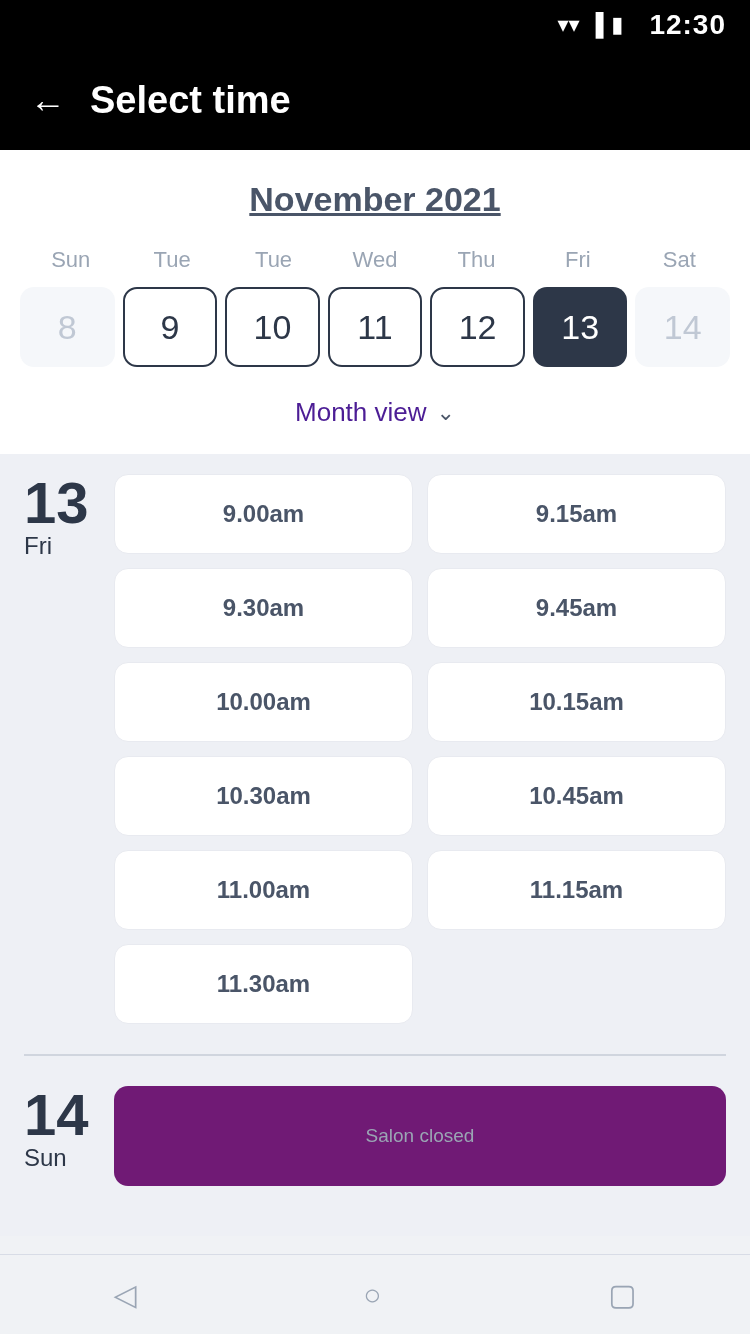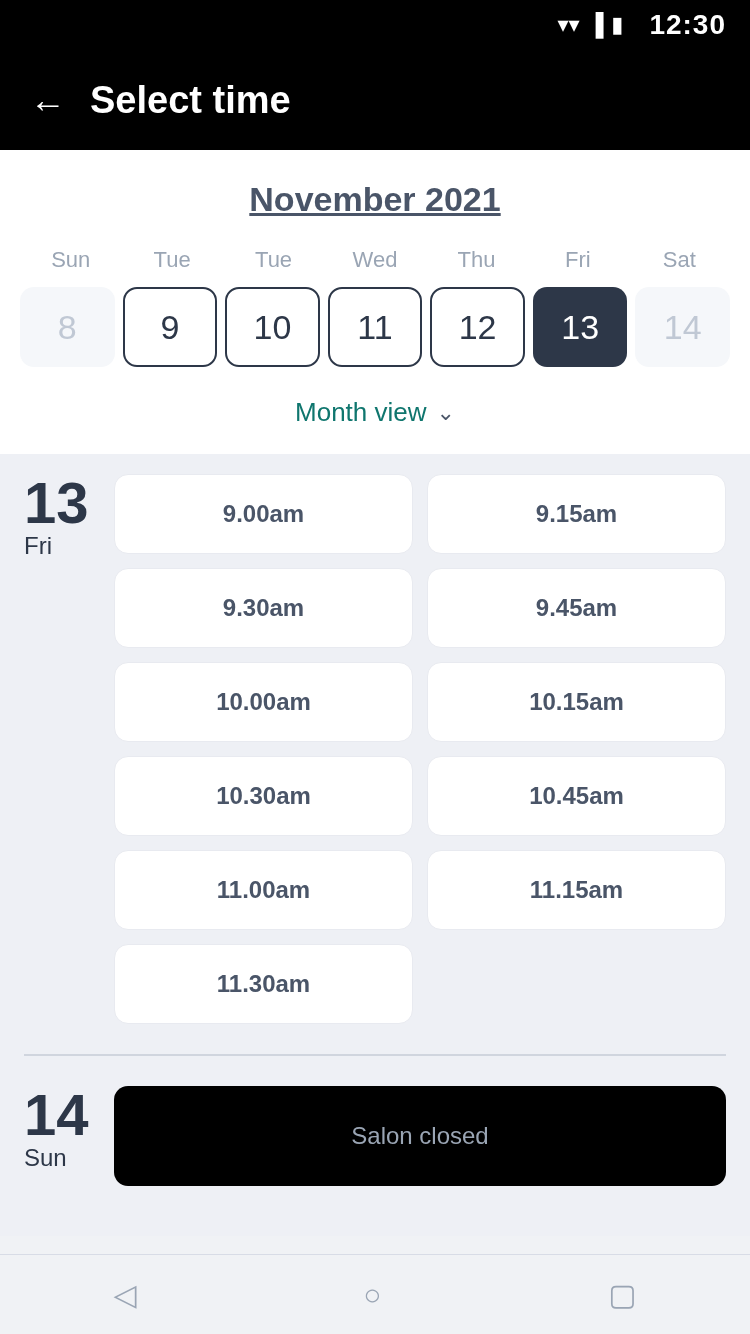--- a/index.html
+++ b/index.html
@@ -125,21 +125,21 @@
     .month-view-toggle {
       display: flex;
       align-items: center;
       justify-content: center;
       gap: 10px;
       padding: 10px 0 6px;
       cursor: pointer;
     }
     .month-view-label {
       font-size: 26px;
-      color: #0f766e;
+      color: #4c1d95;
     }
     .chevron-down {
       font-size: 22px;
       color: #4a5568;
     }
 
     
     .slots-section {
       background: #eef0f5;
       padding: 20px 24px;
@@ -182,28 +182,28 @@
       align-items: center;
       justify-content: center;
       font-size: 24px;
       color: #4a5568;
       cursor: pointer;
       border: 1.5px solid #e8eaf0;
     }
 
     
     .salon-closed-block {
-      background: #000000;
+      background: #701a75;
       border-radius: 14px;
       flex: 1;
       height: 100px;
       display: flex;
       align-items: center;
       justify-content: center;
-      font-size: 24px;
+      font-size: 19px;
       color: #9aa5b4;
     }
 
     
     .divider {
       height: 1.5px;
       background: #d0d5de;
       margin: 10px 0 30px;
     }
 

